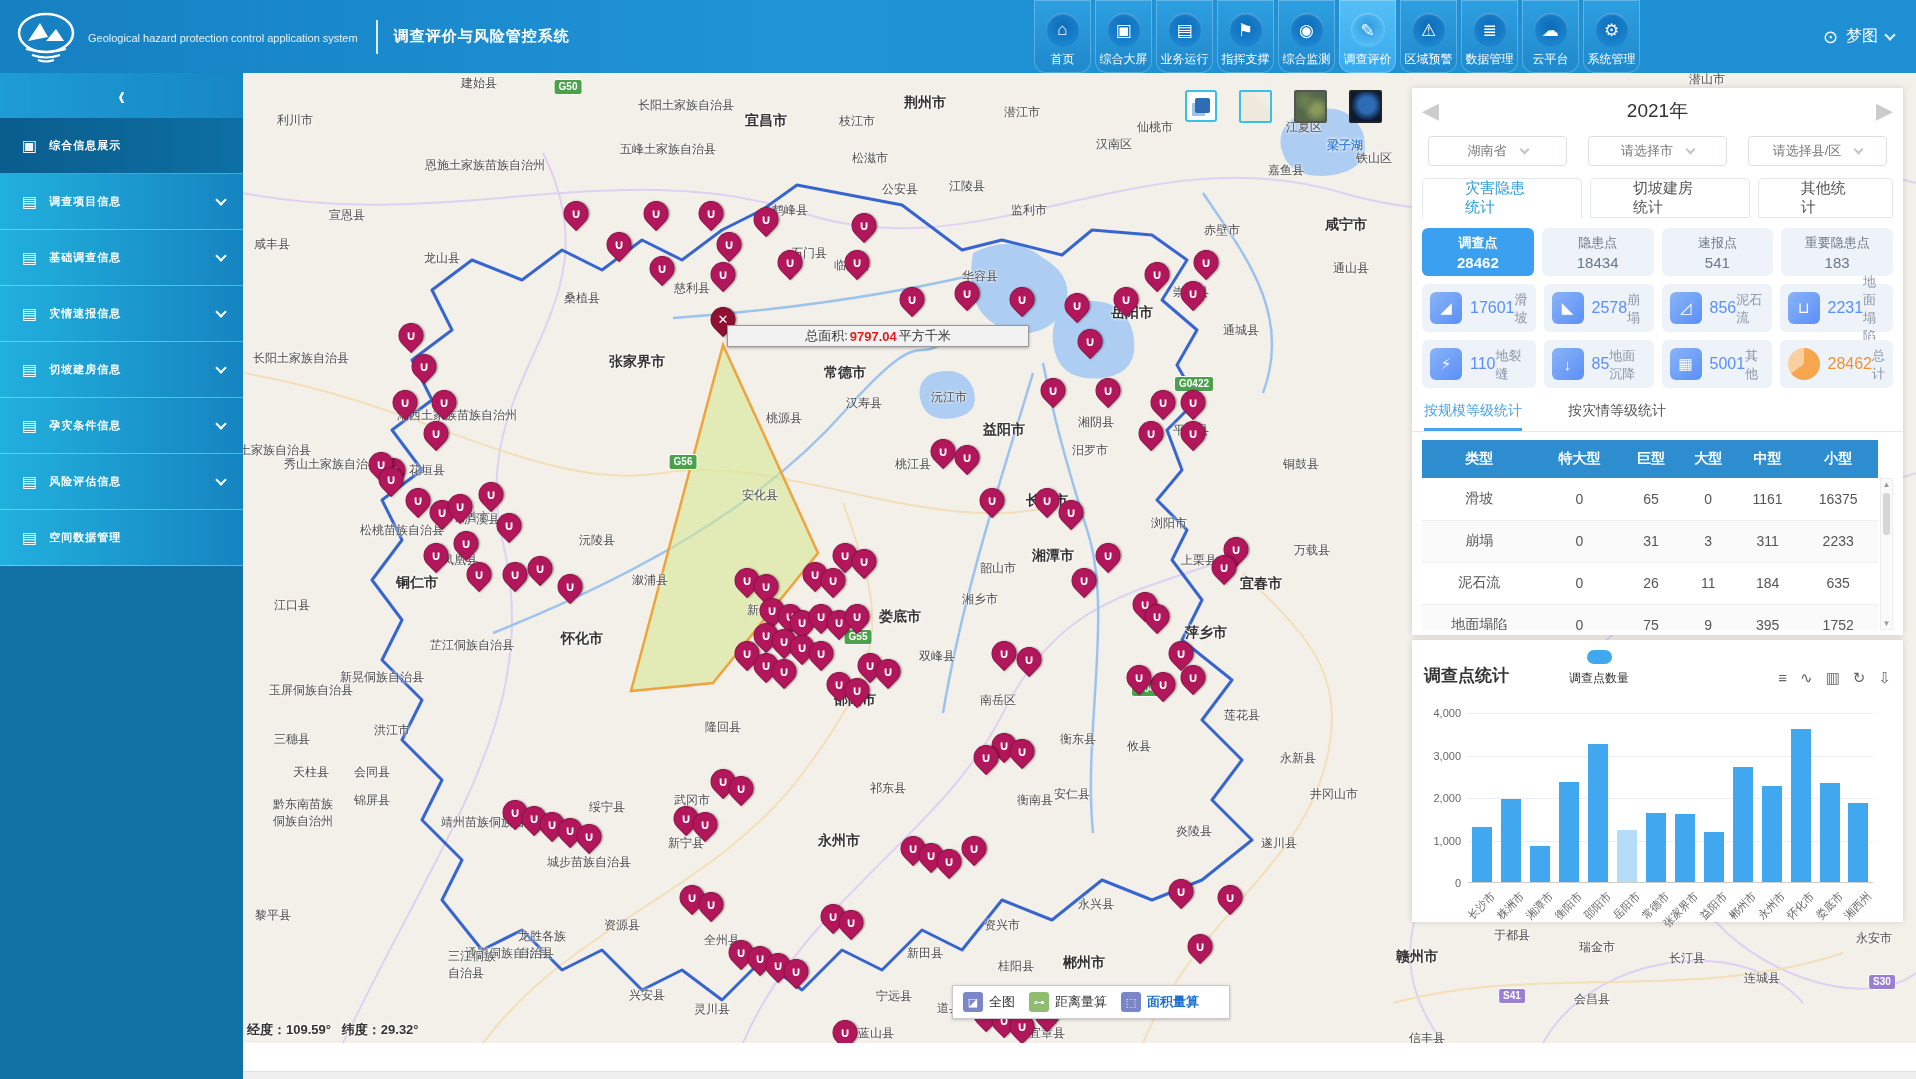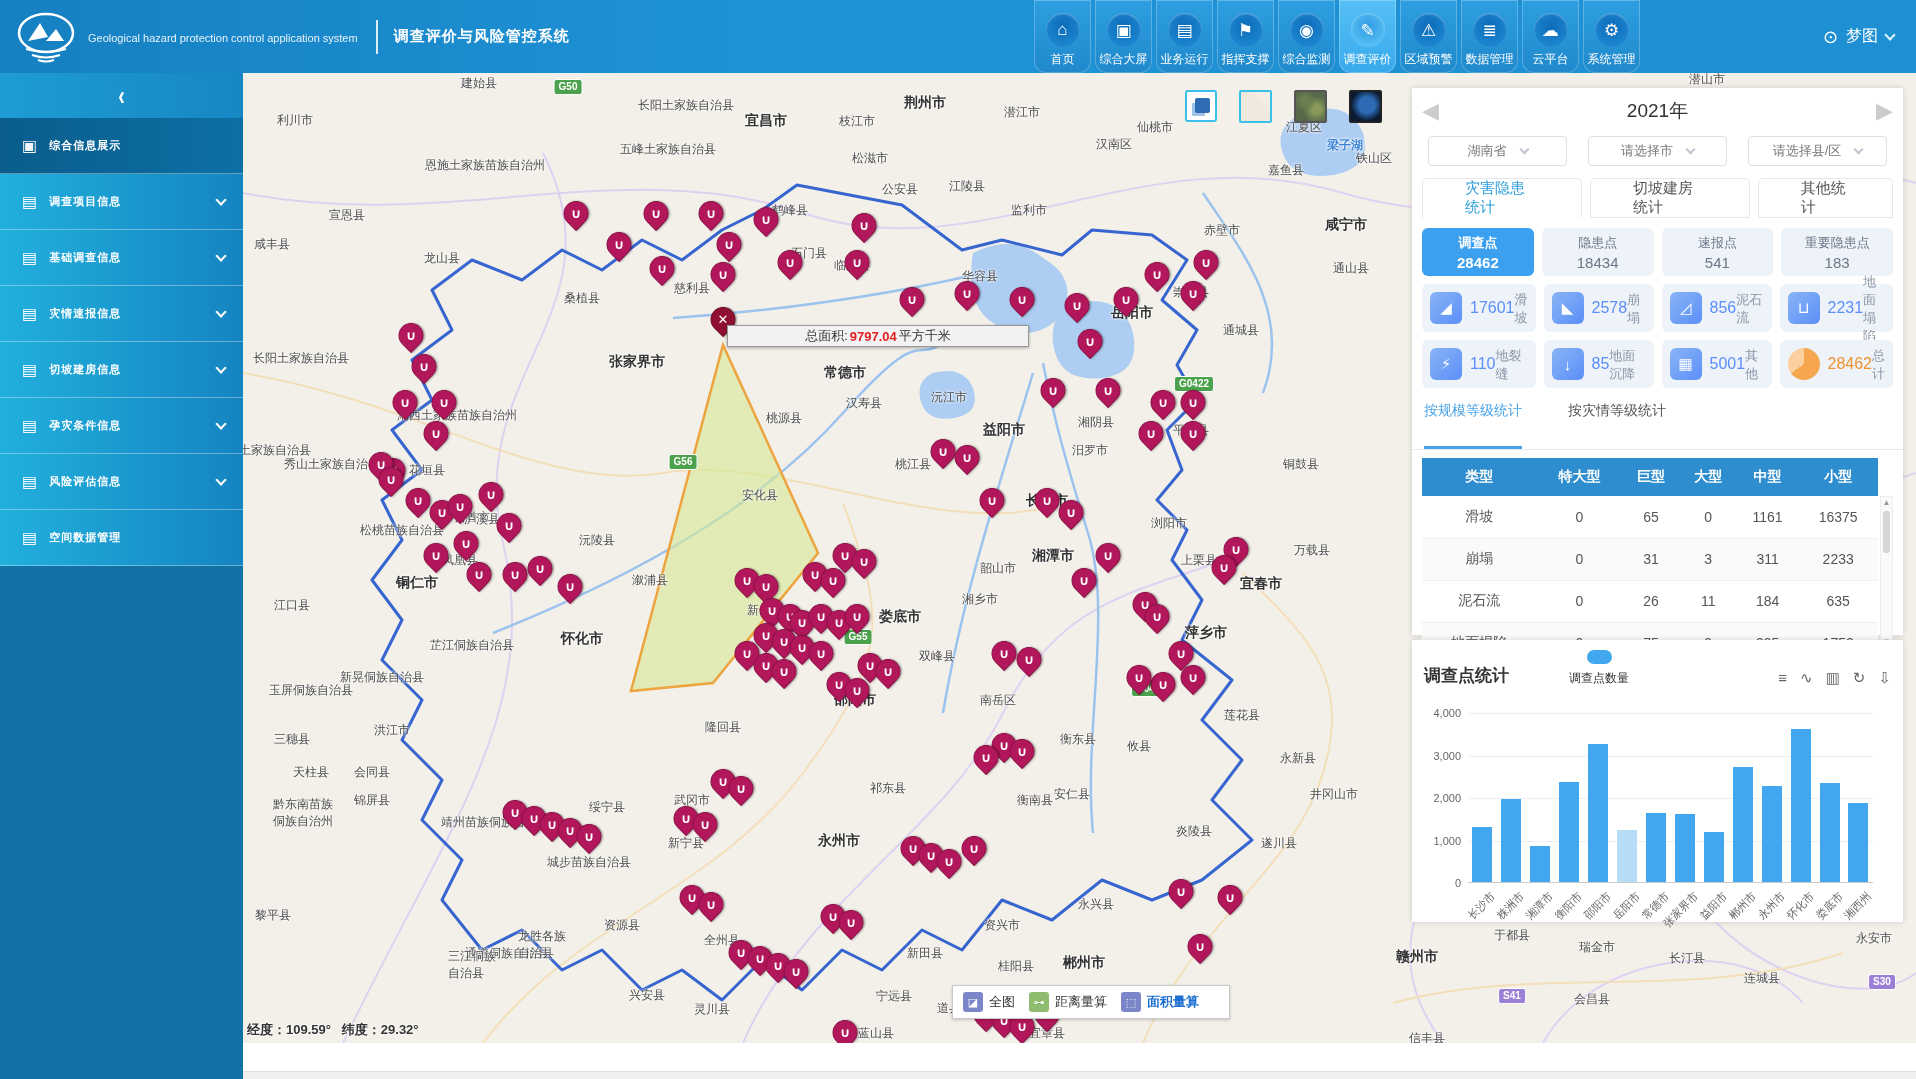--- a/index.html
+++ b/index.html
@@ -113,21 +113,21 @@
   .card.active .c-label,.card.active .c-value { color:#fff; font-weight:bold; }
   .icard { background:#eef2f9; border-radius:6px; height:48px; display:flex; align-items:center; padding:0 8px; gap:8px; cursor:pointer; }
   .icard .i-ico { width:32px; height:32px; border-radius:6px; background:linear-gradient(135deg,#8ab4f5,#5b8ff9);
     color:#fff; font-size:15px; display:flex; align-items:center; justify-content:center; flex:0 0 auto; }
   .icard .i-ico.orange { background:conic-gradient(#f5a64f 0 65%, #fbd0a0 65% 100%); color:transparent; border-radius:50%; }
   .icard .i-txt { flex:1; display:flex; flex-direction:row; align-items:center; }
   .icard .i-value { font-size:16px; color:#5b8ff9; }
   .icard .i-value.orange { color:#f0922f; }
   .icard .i-label { font-size:13px; color:#8a94a6; margin-top:1px; }
   .subtabs { display:flex; gap:46px; margin-top:14px; padding-left:2px; }
-  .subtab { font-size:14px; color:#555; padding-bottom:26px; cursor:pointer; }
+  .subtab { font-size:14px; color:#555; padding-bottom:8px; cursor:pointer; }
   .subtab.active { color:#4aa3e8; border-bottom:3px solid #4aa3e8; }
   .subtab-divider { height:1px; background:#e8e8e8; margin:0 -10px; }
   .table-wrap { position:relative; margin-top:8px; height:190px; overflow:hidden; }
   table.stat { width:456px; border-collapse:collapse; }
   table.stat th { background:#2d8dce; color:#fff; font-size:14px; font-weight:bold; height:38px; }
   table.stat td { font-size:14px; color:#555; text-align:center; height:42px; border-bottom:1px solid #f0f0f0; }
   table.stat tr:nth-child(even) td { background:#fafafa; }
   .tscroll { position:absolute; right:0; top:38px; width:13px; height:152px; background:#fafafa; border:1px solid #ededed; }
   .tscroll .up,.tscroll .dn { position:absolute; left:0; width:100%; text-align:center; font-size:8px; color:#999; }
   .tscroll .up { top:1px; } .tscroll .dn { bottom:1px; }

